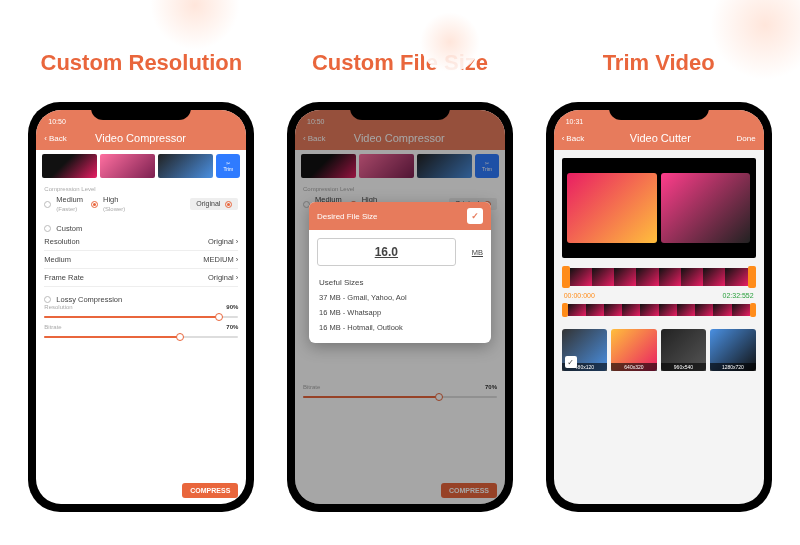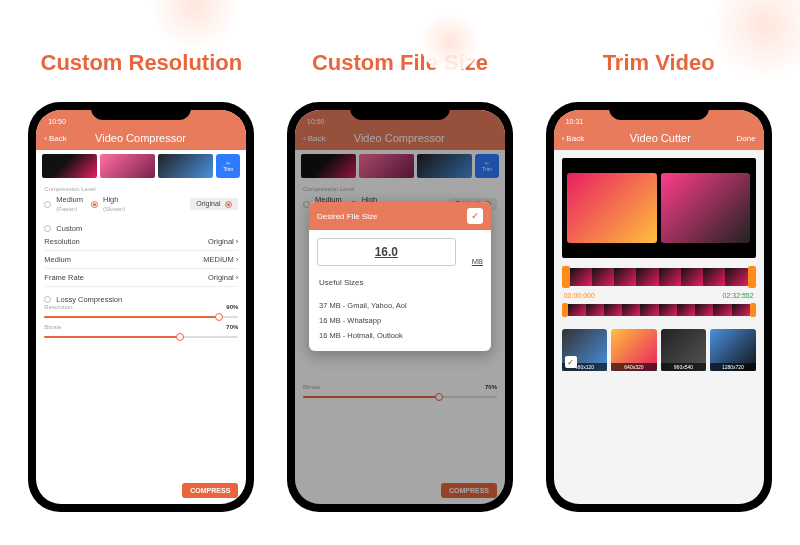--- a/index.html
+++ b/index.html
@@ -34,24 +34,24 @@
   .opt { display:flex; align-items:center; gap:2px;}
   .slider { height:10px; position:relative; margin:2px 0;}
   .slider .track{position:absolute;top:4px;left:0;right:0;height:2px;background:#ddd;border-radius:2px;}
   .slider .fill{position:absolute;top:4px;left:0;height:2px;background:#e9663c;border-radius:2px;}
   .slider .knob{position:absolute;top:1px;width:8px;height:8px;background:#fff;border:1px solid #e9663c;border-radius:50%;}
   .compressbtn{position:absolute;bottom:6px;right:8px;background:#e9663c;color:#fff;font-size:7px;font-weight:600;padding:4px 8px;border-radius:3px;}
   .overlay{position:absolute;inset:0;background:rgba(0,0,0,.35);}
   .sheet{position:absolute;left:14px;right:14px;top:92px;background:#fff;border-radius:6px;overflow:hidden;box-shadow:0 4px 16px rgba(0,0,0,.3);}
   .sheet-h{background:#e77b5c;color:#fff;display:flex;align-items:center;justify-content:space-between;padding:6px 8px;font-size:8px;}
   .check{width:16px;height:16px;background:#fff;border-radius:3px;display:flex;align-items:center;justify-content:center;color:#e77b5c;font-weight:bold;font-size:9px;}
-  .sizeinput{display:flex;align-items:flex-end;gap:16px;padding:8px;text-decoration:underline;}
+  .sizeinput{display:flex;align-items:center;gap:16px;padding:8px;text-decoration:underline;}
   .sizeinput .box{flex:1;border:1px solid #ccc;border-radius:3px;text-align:center;padding:6px;font-size:12px;font-weight:600;}
   .ulist{padding:4px 10px 8px;}
-  .ulist .t{font-size:8px;margin-bottom:11px;}
+  .ulist .t{font-size:8px;margin-bottom:3px;}
   .ulist .li{font-size:7.5px;padding:3px 0;}
   
   .preview{margin:8px;height:100px;background:#000;border-radius:2px;display:flex;align-items:center;justify-content:center;gap:4px;}
   .pv{flex:0 0 46%;height:70%;background:linear-gradient(135deg,#e91e63,#ffbf3c);border-radius:3px;}
   .pv2{background:linear-gradient(135deg,#ff3d8b,#222);}
   .strip{margin:4px 8px;height:22px;display:flex;align-items:center;position:relative;}
   .handle{width:8px;height:22px;background:#ff8c1a;border-radius:2px;}
   .frames{flex:1;height:18px;display:flex;gap:0;}
   .frames div{flex:1;background:linear-gradient(135deg,#111,#e91e63);}
   .times{display:flex;justify-content:space-between;padding:0 10px;font-size:7px;}

